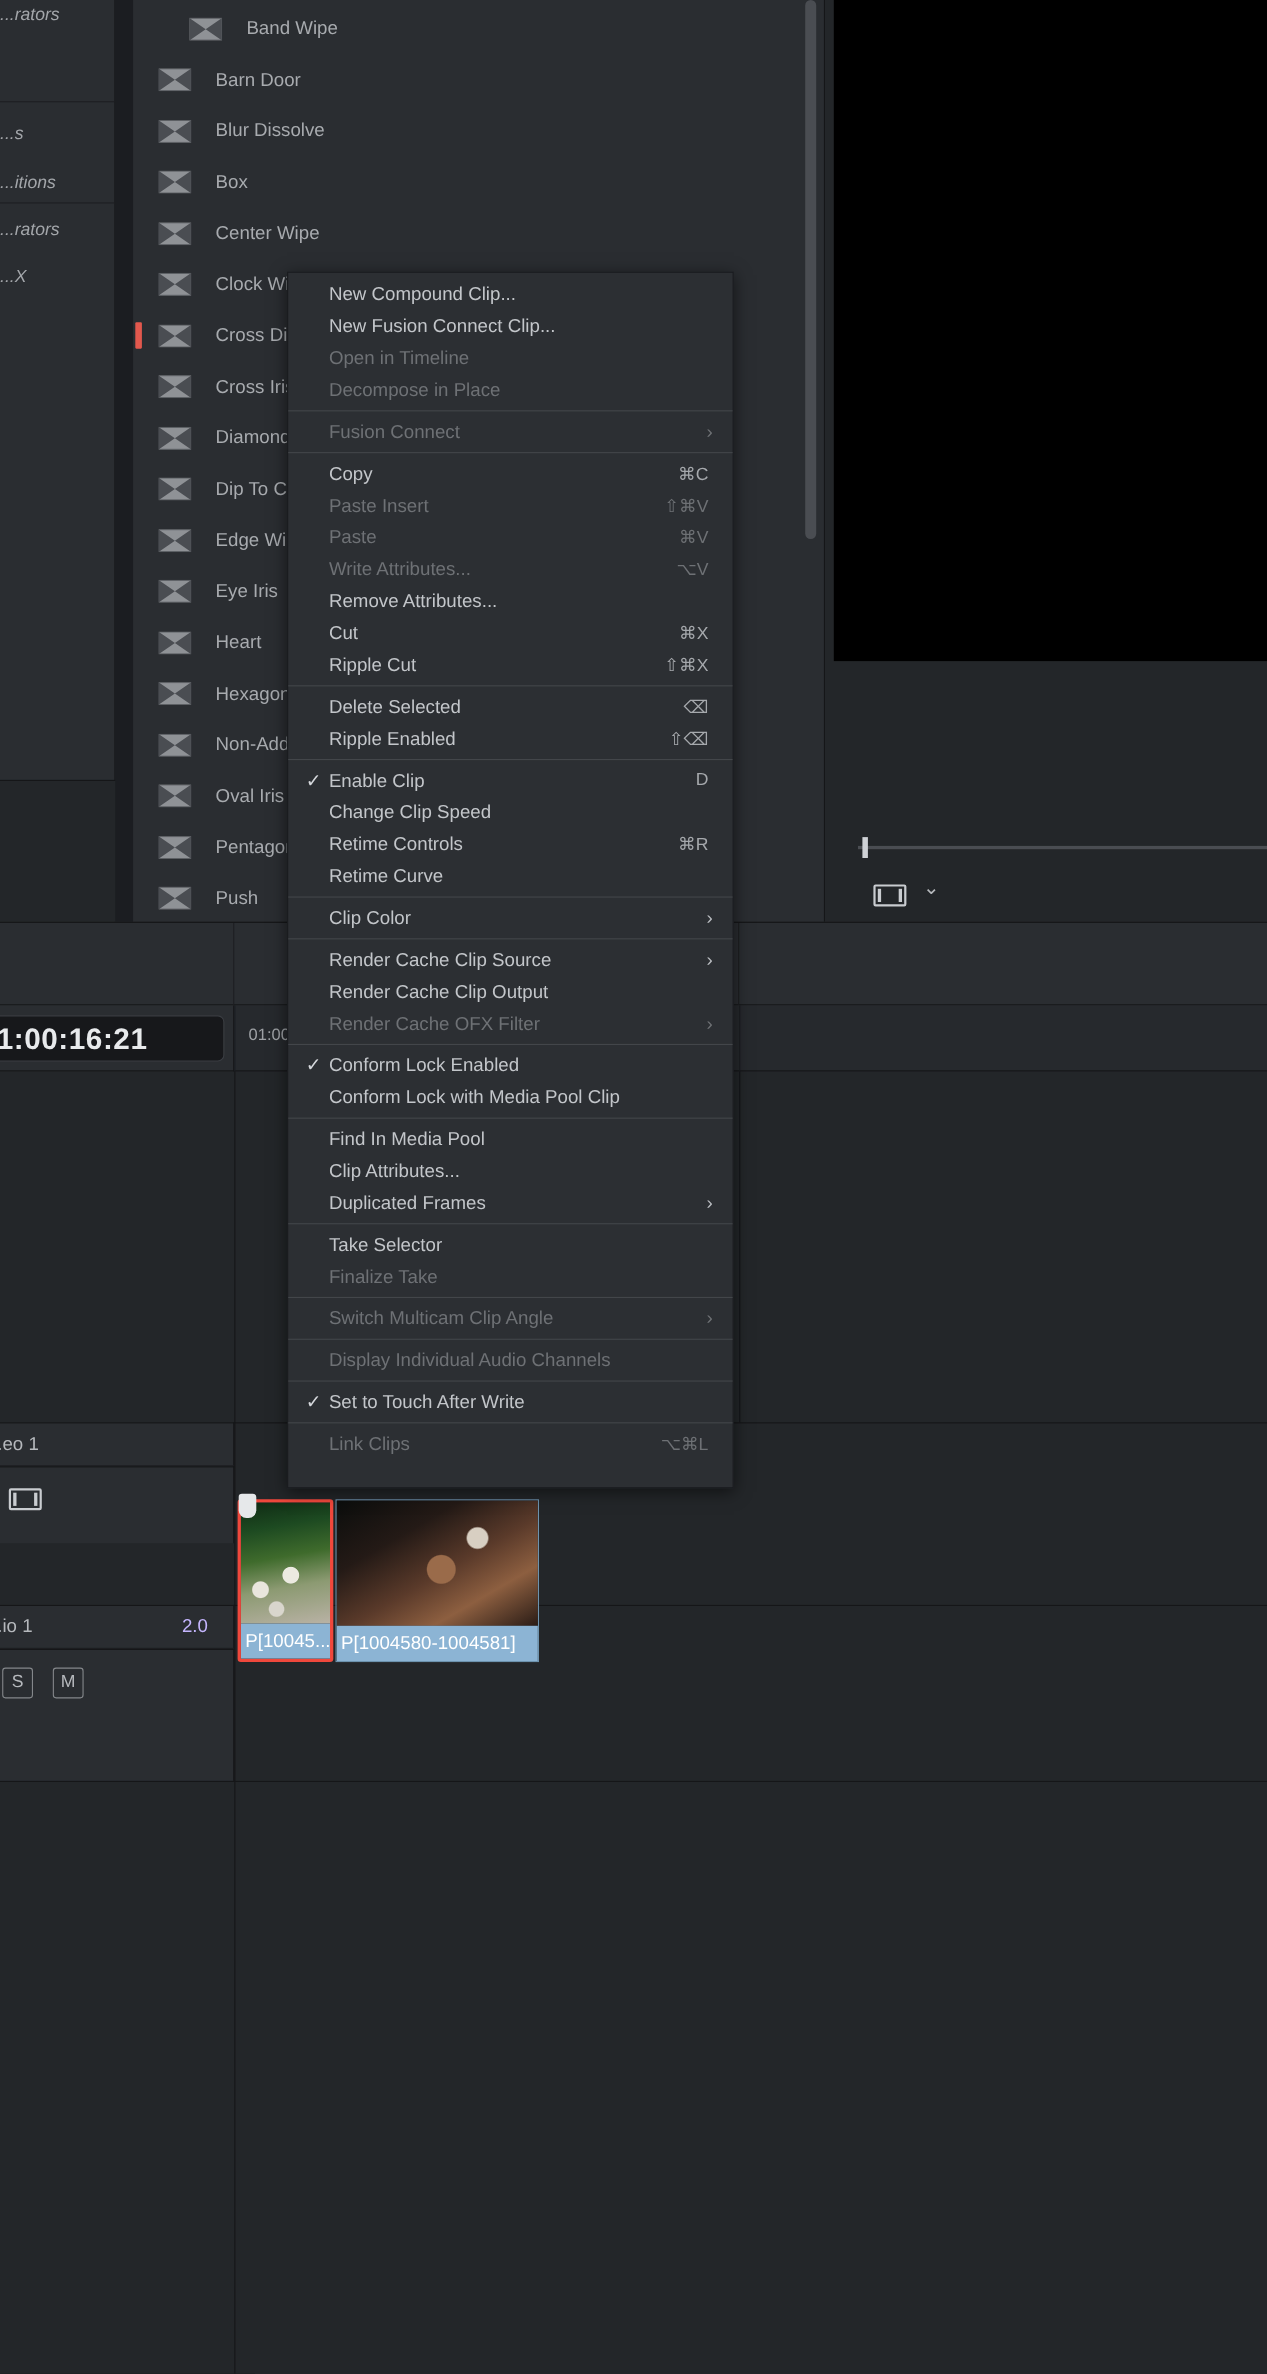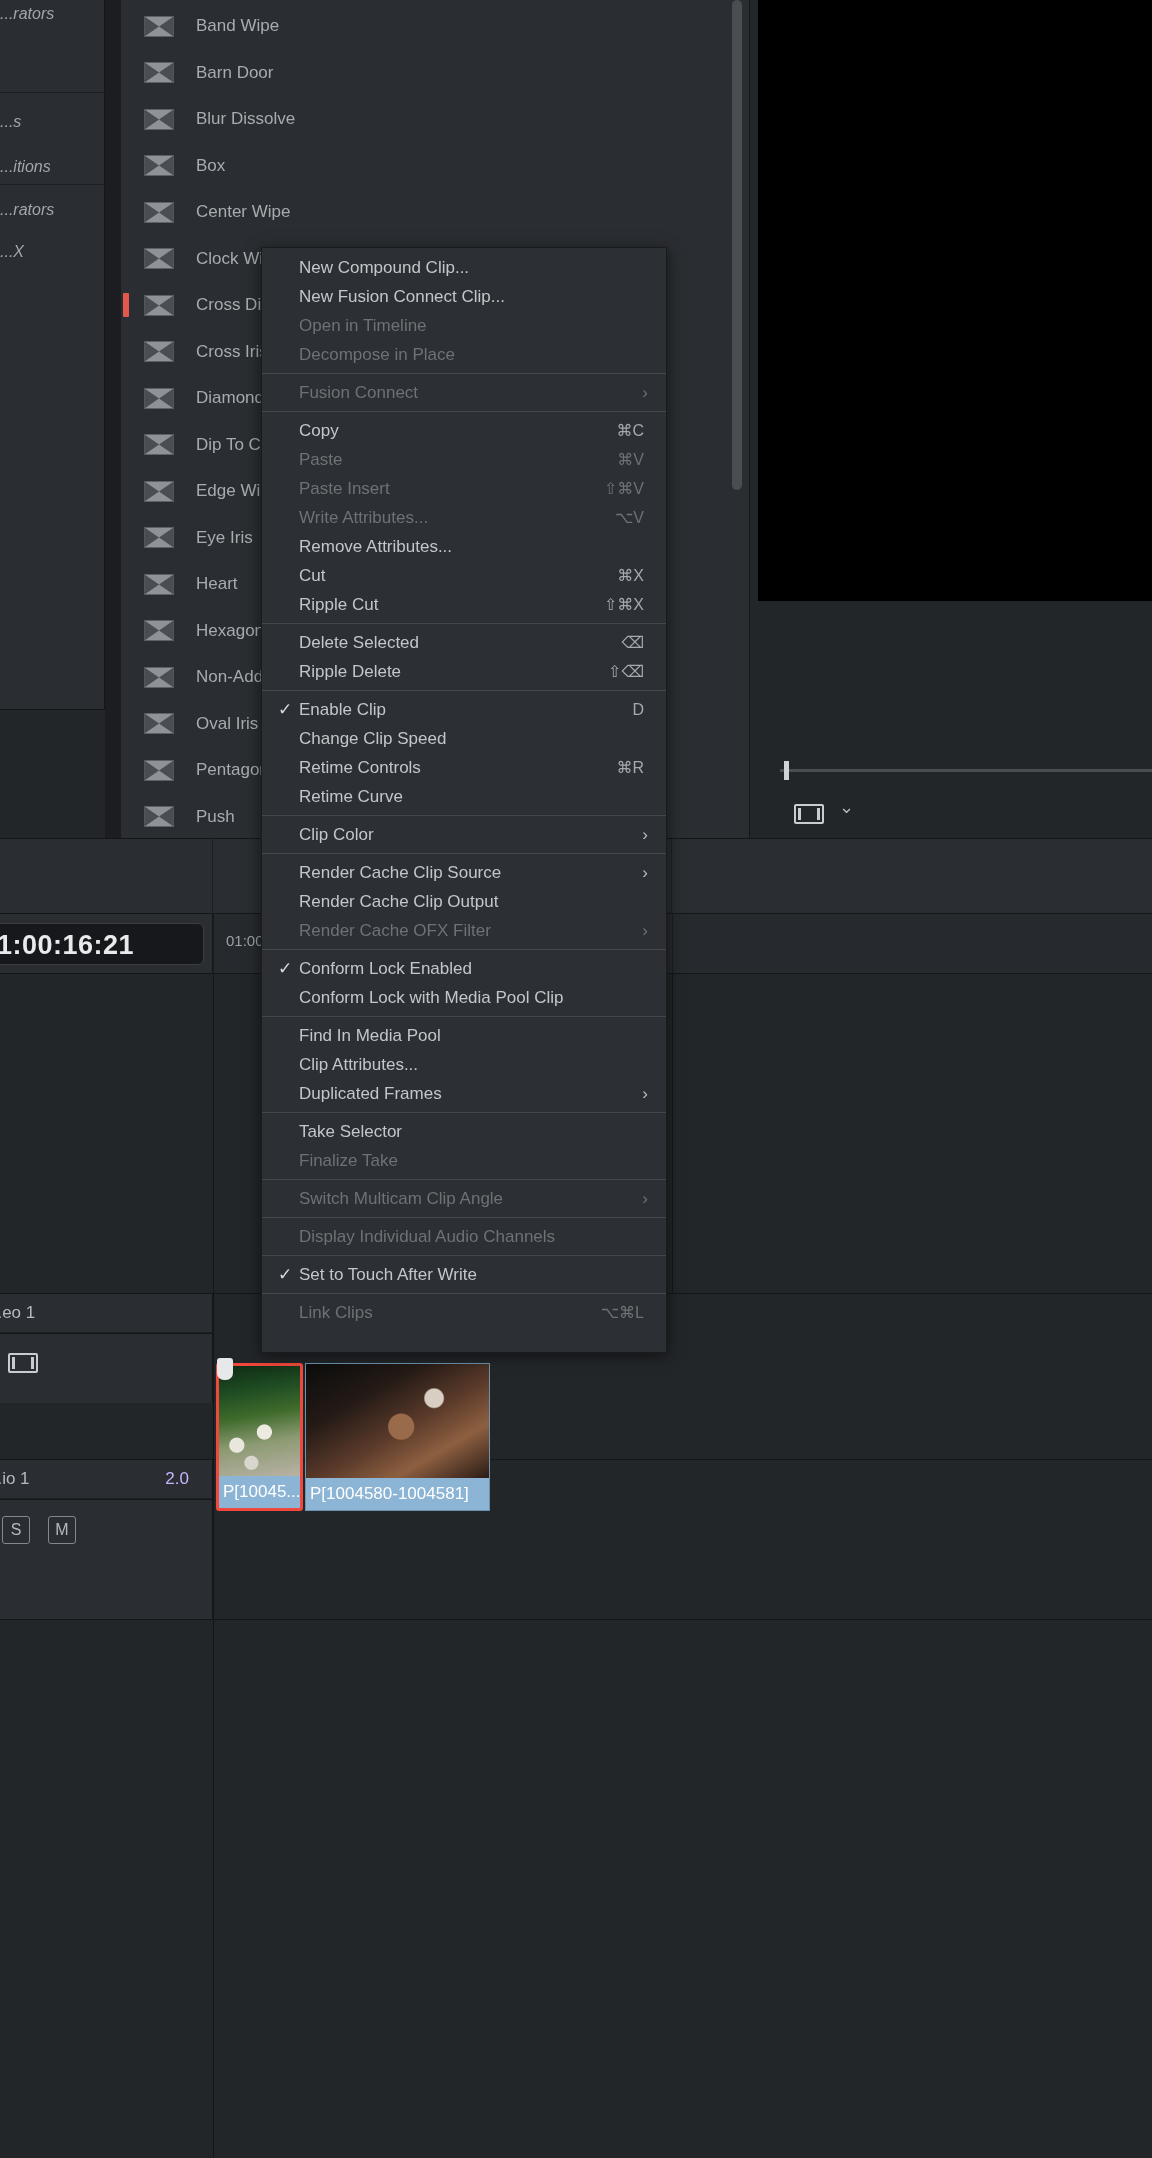--- a/index.html
+++ b/index.html
@@ -190,21 +190,21 @@
         <div class="lib-nav-item" style="top: 155px;">...itions</div>
         <div class="lib-nav-item" style="top: 198px;">...rators</div>
         <div class="lib-nav-item" style="top: 240px;">...X</div>
         <div class="lib-nav-spacer" style="top: 92px;"></div>
         <div class="lib-nav-spacer" style="top: 184px;"></div>
       </div>
     <div class="lib-nav-bottom"></div>
     <div class="divider-col"></div>
 
     <div class="trans-list" id="translist">
-        <div class="trans-row" style="top: 3px;">
+        <div class="trans-row" style="top: 3px; margin-left: 28px;">
           <span class="env-icon">
             <svg width="30" height="21" viewBox="0 0 30 21">
               <rect x="0.5" y="0.5" width="29" height="20" fill="#8f9296" stroke="#5d6064"></rect>
               <path d="M0.5 0.5 L15 10.5 L29.5 0.5 L29.5 20.5 L15 10.5 L0.5 20.5 Z" fill="#4a4d52"></path>
             </svg>
           </span>
           <span class="trans-label">Band Wipe</span>
         </div>
         <div class="trans-row" style="top: 49.5px;">
           <span class="env-icon">
@@ -457,49 +457,49 @@
       <div class="ctx-item disabled">
         <span class="lbl">Fusion Connect</span>
         <span class="arrow">›</span>
       </div>
       <div class="ctx-sep"></div>
       <div class="ctx-item">
         <span class="lbl">Copy</span>
         <span class="sc">⌘C</span>
       </div>
       <div class="ctx-item disabled">
+        <span class="lbl">Paste Insert</span>
+        <span class="sc">⇧⌘V</span>
+      </div>
+      <div class="ctx-item disabled">
         <span class="lbl">Paste</span>
         <span class="sc">⌘V</span>
       </div>
       <div class="ctx-item disabled">
-        <span class="lbl">Paste Insert</span>
-        <span class="sc">⇧⌘V</span>
-      </div>
-      <div class="ctx-item disabled">
         <span class="lbl">Write Attributes...</span>
         <span class="sc">⌥V</span>
       </div>
       <div class="ctx-item">
         <span class="lbl">Remove Attributes...</span>
       </div>
       <div class="ctx-item">
         <span class="lbl">Cut</span>
         <span class="sc">⌘X</span>
       </div>
       <div class="ctx-item">
         <span class="lbl">Ripple Cut</span>
         <span class="sc">⇧⌘X</span>
       </div>
       <div class="ctx-sep"></div>
       <div class="ctx-item">
         <span class="lbl">Delete Selected</span>
         <span class="sc">⌫</span>
       </div>
       <div class="ctx-item">
-        <span class="lbl">Ripple Delete</span>
+        <span class="lbl">Ripple Enabled</span>
         <span class="sc">⇧⌫</span>
       </div>
       <div class="ctx-sep"></div>
       <div class="ctx-item">
         <span class="chk">✓</span>
         <span class="lbl">Enable Clip</span>
         <span class="sc">D</span>
       </div>
       <div class="ctx-item">
         <span class="lbl">Change Clip Speed</span>

